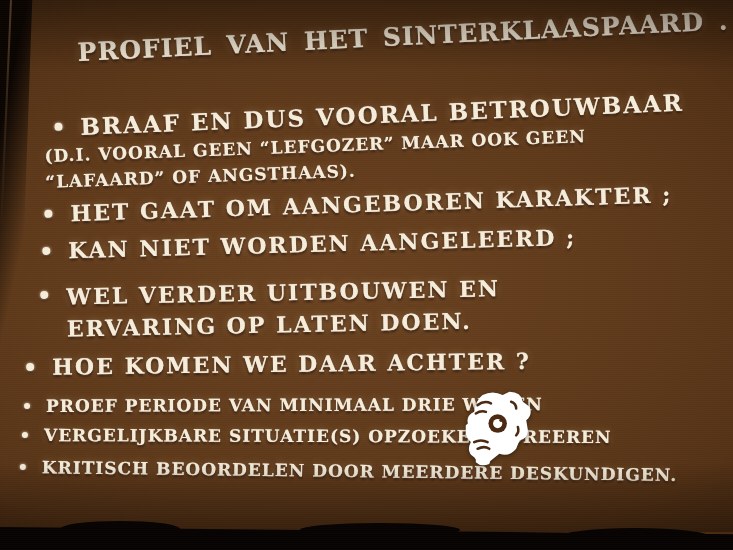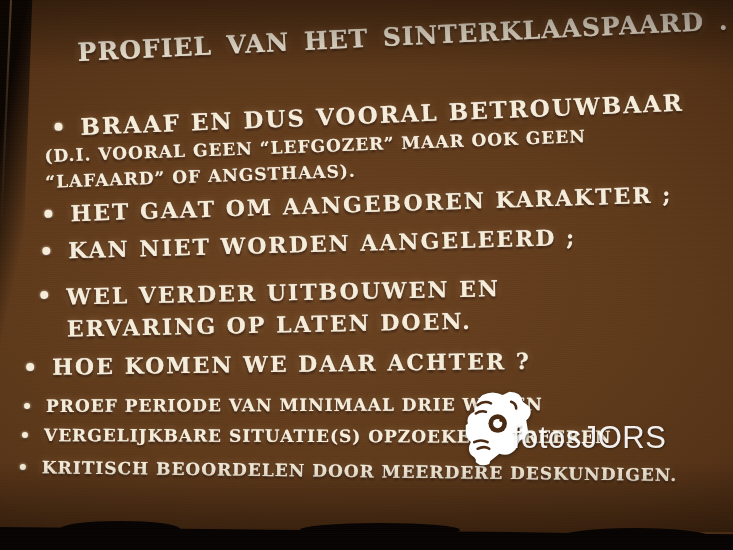--- a/index.html
+++ b/index.html
@@ -140,17 +140,16 @@
       <circle cx="56" cy="36" r="2" fill="#4a2a13"></circle>
       <g stroke="#4a2a13" stroke-width="3" fill="none" stroke-linecap="round">
         <path d="M28,18 q8,-6 16,-2"></path>
         <path d="M26,28 q6,-4 12,-2"></path>
         <path d="M24,62 q8,-4 16,0"></path>
         <path d="M28,70 q8,-4 14,0"></path>
         <path d="M68,14 q6,2 6,8"></path>
         <path d="M76,44 q2,6 -2,10"></path>
       </g>
     </svg>
-    <span class="wm-text">fotosJORS</span>
   </div>
 
   <div class="grain"></div>
 </div>
 
 </body></html>

